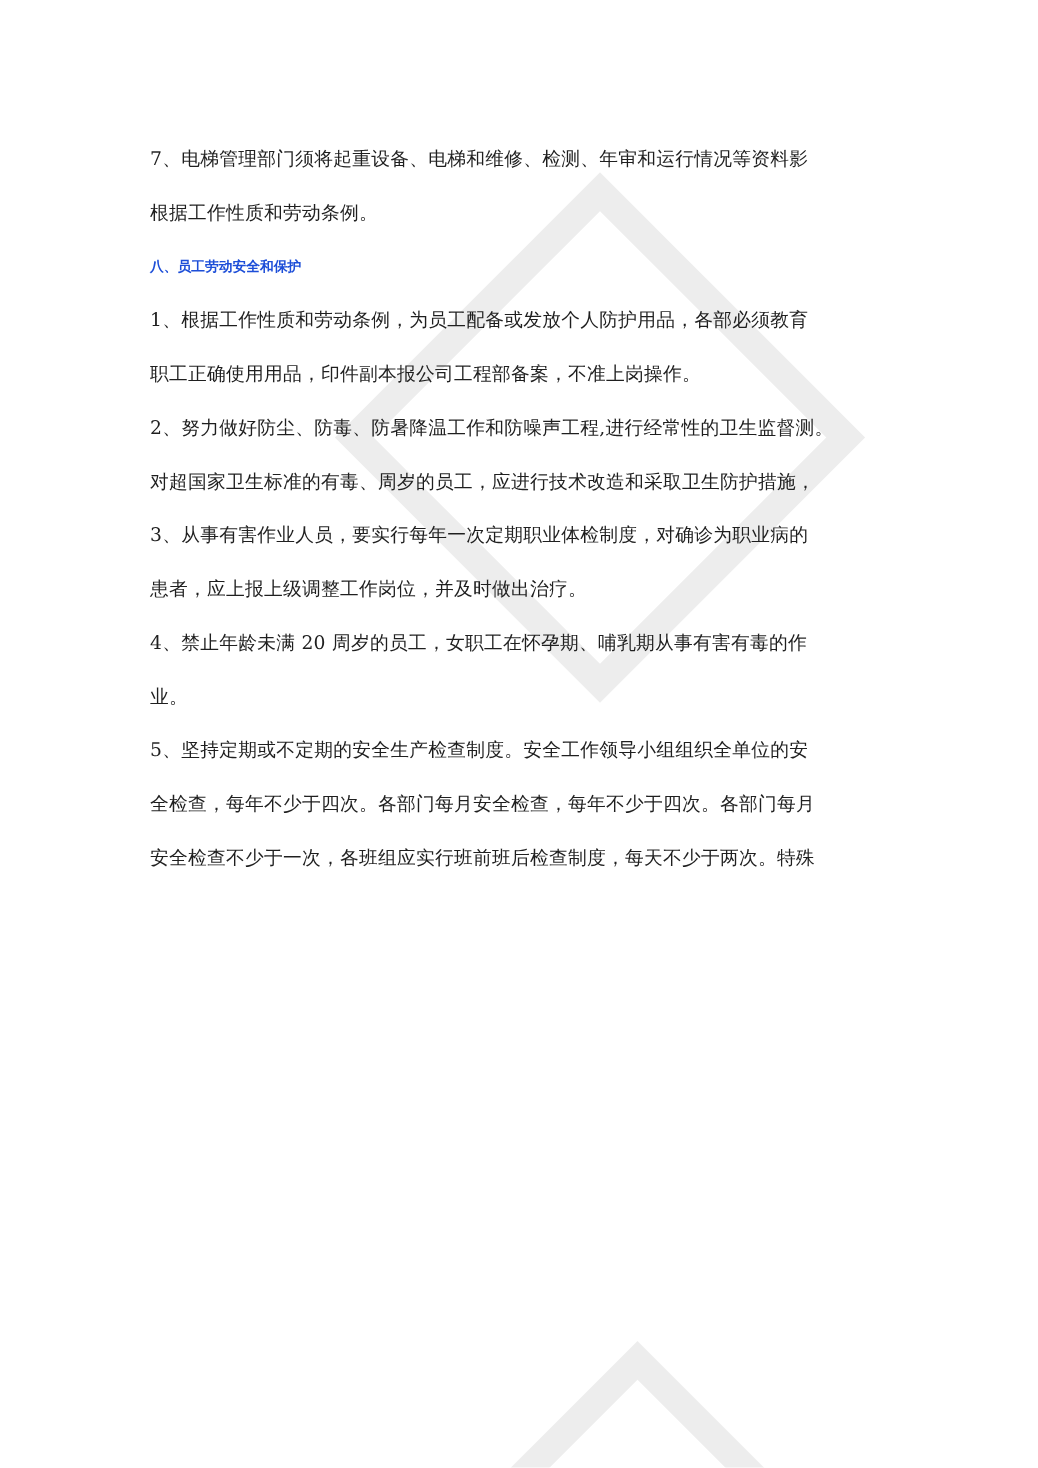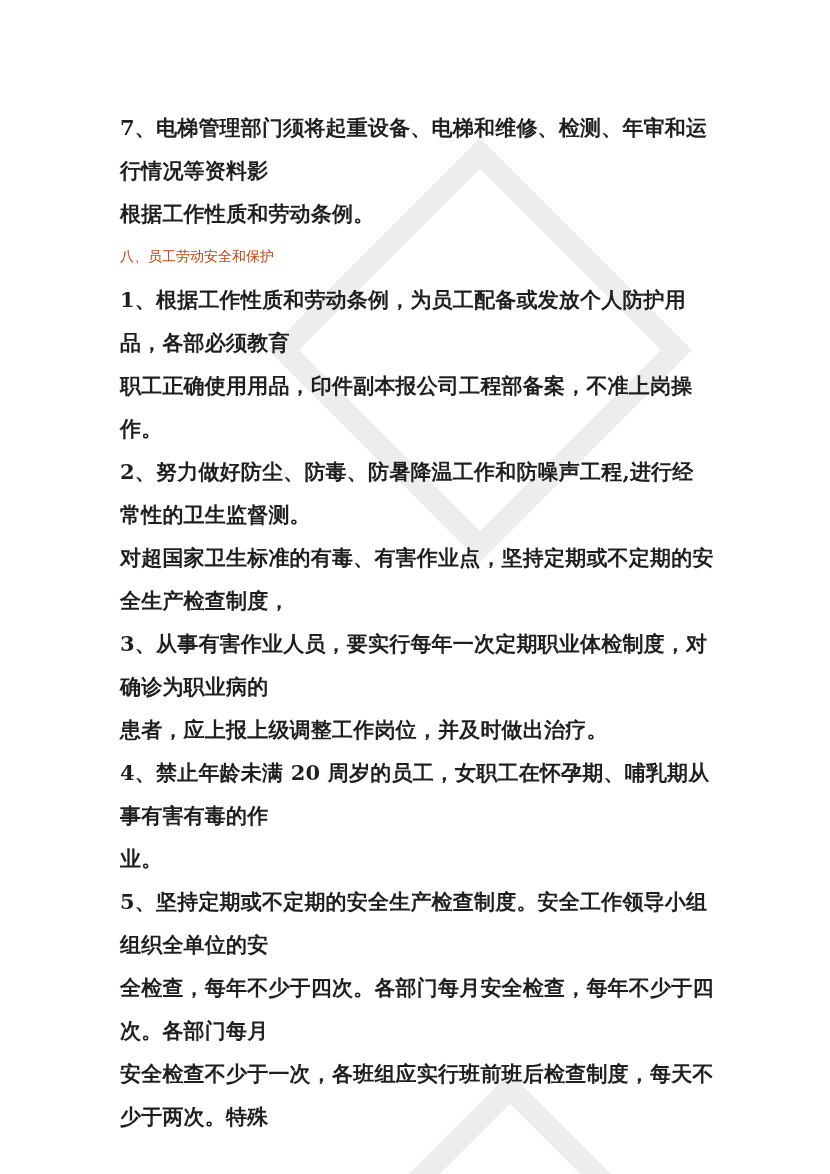--- a/index.html
+++ b/index.html
@@ -24,33 +24,32 @@
     background: #ffffff;
   }
   .content {
     position: absolute;
     left: 120px;
     top: 106px;
     width: 594px;
   }
   .para {
     margin: 0;
-    font-size: 21px;
+    font-size: 15px;
     line-height: 43px;
     letter-spacing: 0.2px;
     white-space: normal;
     word-break: break-all;
-    font-weight: bold;
   }
   .heading {
     margin: 0;
-    font-size: 14px;
+    font-size: 11px;
     line-height: 43px;
-    font-weight: normal;
-    color: #c2410c;
+    font-weight: bold;
+    color: #1d4ed8;
   }
   .watermark {
     position: absolute;
     pointer-events: none;
     opacity: 0.07;
   }
   .wm1 { left: 330px; top: 200px; width: 300px; height: 300px; transform: rotate(45deg); }
   .wm2 { left: 420px; top: 1110px; width: 180px; height: 180px; transform: rotate(45deg); }
   .wm-box {
     width: 100%;
@@ -81,21 +80,21 @@
 
     <h2 class="heading">八、员工劳动安全和保护</h2>
 
     <div>
       <p class="para">1、根据工作性质和劳动条例，为员工配备或发放个人防护用品，各部必须教育</p>
       <p class="para">职工正确使用用品，印件副本报公司工程部备案，不准上岗操作。</p>
     </div>
 
     <div>
       <p class="para">2、努力做好防尘、防毒、防暑降温工作和防噪声工程,进行经常性的卫生监督测。</p>
-      <p class="para">对超国家卫生标准的有毒、有害作业点，坚持定期或不定期的安全生产检查制度，</p>
+      <p class="para">对超国家卫生标准的有毒、周岁的员工，应进行技术改造和采取卫生防护措施，</p>
     </div>
 
     <div>
       <p class="para">3、从事有害作业人员，要实行每年一次定期职业体检制度，对确诊为职业病的</p>
       <p class="para">患者，应上报上级调整工作岗位，并及时做出治疗。</p>
     </div>
 
     <div>
       <p class="para">4、禁止年龄未满 20 周岁的员工，女职工在怀孕期、哺乳期从事有害有毒的作</p>
       <p class="para">业。</p>

